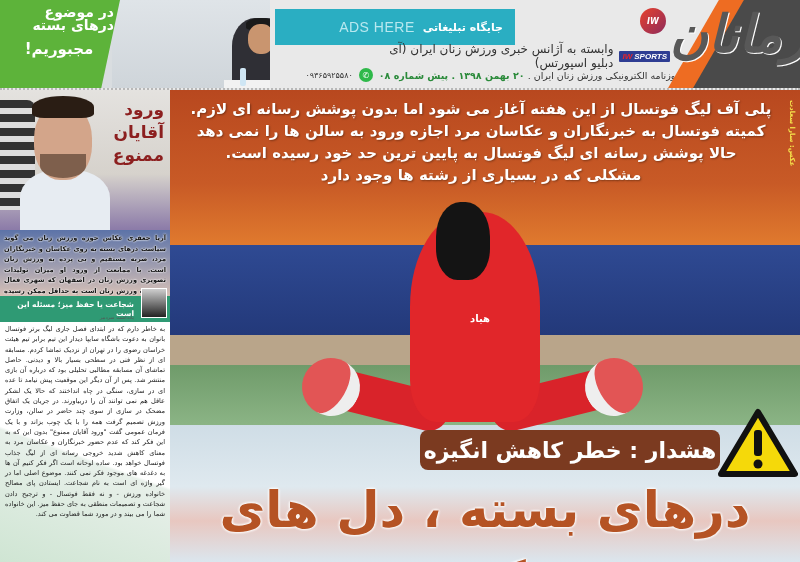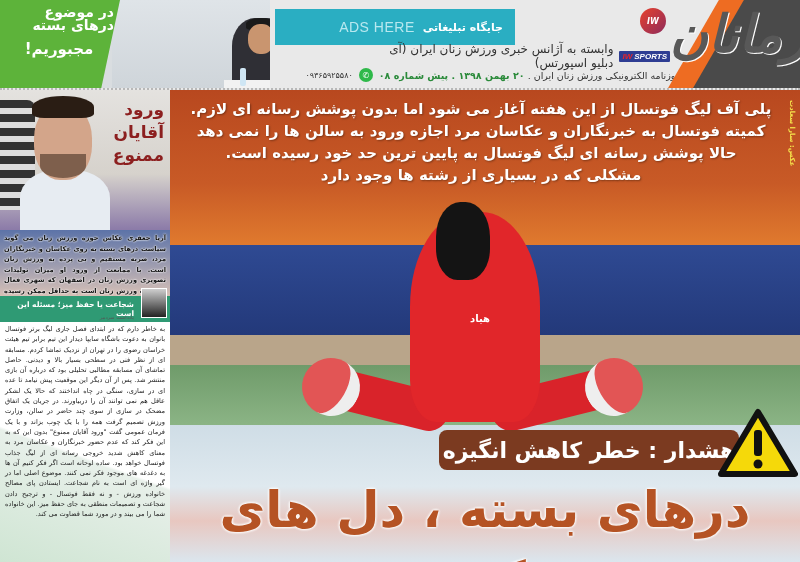--- a/index.html
+++ b/index.html
@@ -81,21 +81,21 @@
   .pl-leg-l { position: absolute; left: 150px; top: 290px; width: 130px; height: 40px; background: #d9232a; border-radius: 20px; transform: rotate(14deg); }
   .pl-leg-r { position: absolute; left: 320px; top: 290px; width: 130px; height: 40px; background: #d9232a; border-radius: 20px; transform: rotate(-14deg); }
   .pl-shoe-l { position: absolute; left: 132px; top: 268px; width: 58px; height: 58px; background: #e25555; border-radius: 50%; border-right: 14px solid #eeeeee; transform: rotate(30deg); }
   .pl-shoe-r { position: absolute; left: 415px; top: 268px; width: 58px; height: 58px; background: #e25555; border-radius: 50%; border-left: 14px solid #eeeeee; transform: rotate(-30deg); }
   .pl-logo { position: absolute; left: 300px; top: 223px; font-size: 10px; font-weight: bold; color: #fff; }
 
   .lead-box { position: absolute; left: 12px; top: 8px; width: 598px; direction: rtl; text-align: center; color: #ffffff; font-weight: bold; font-size: 15px; line-height: 22px; text-shadow: 1px 1px 2px rgba(0,0,0,0.35); }
 
   .photo-credit { position: absolute; right: 4px; top: 10px; writing-mode: vertical-rl; font-size: 7px; font-weight: bold; color: #f4e04a; direction: rtl; }
 
-  .warning-bar { position: absolute; left: 250px; top: 340px; width: 300px; height: 40px; background: #7b3a20; border-radius: 8px; display: flex; align-items: center; justify-content: center; direction: rtl; margin-left: 19px; }
+  .warning-bar { position: absolute; left: 250px; top: 340px; width: 300px; height: 40px; background: #7b3a20; border-radius: 8px; display: flex; align-items: center; justify-content: center; direction: rtl; }
   .warning-text { color: #ffffff; font-weight: bold; font-size: 22px; }
   .warning-icon { position: absolute; left: 548px; top: 318px; width: 80px; height: 70px; }
 
   .headline { position: absolute; left: 0; top: 385px; width: 630px; text-align: center; direction: rtl; color: #b55324; font-weight: bold; font-size: 50px; line-height: 70px; text-shadow: 0 0 3px #fff, 0 0 3px #fff, 0 0 3px #fff; }
 </style>
 </head>
 <body>
 
 <div class="header">
 

